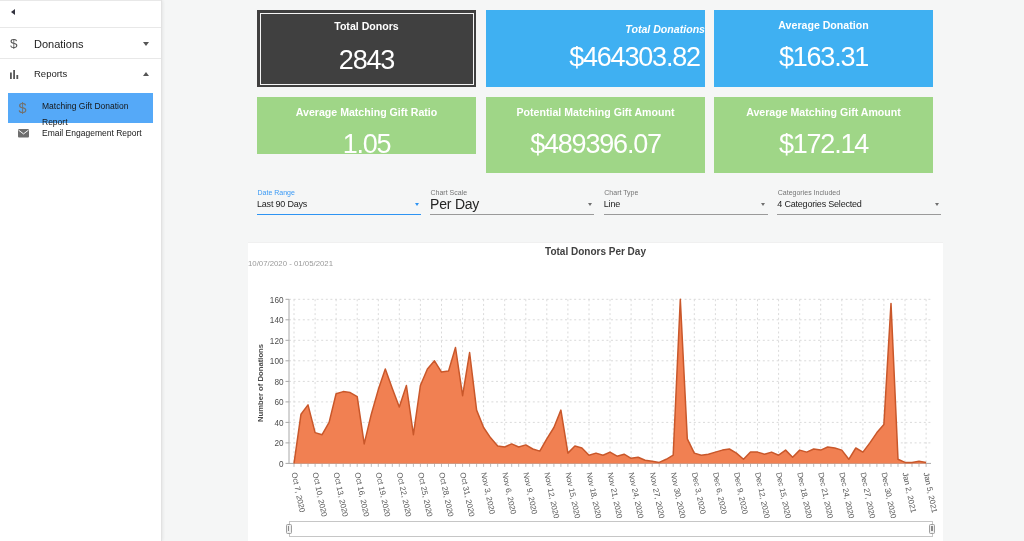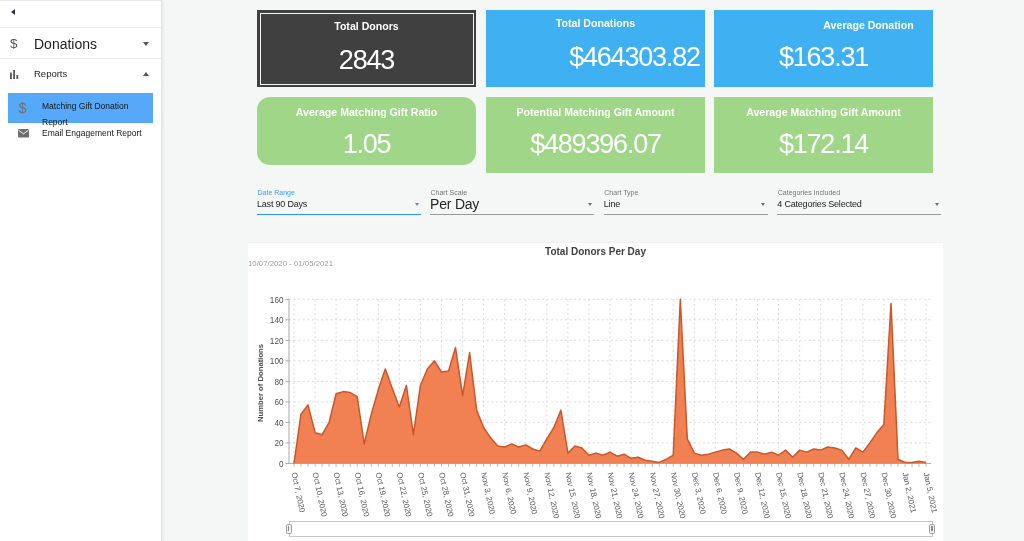--- a/index.html
+++ b/index.html
@@ -6,21 +6,21 @@
                font-family:"Liberation Sans", sans-serif; }
 </style></head>
 <body>
 <div style="position:relative;width:1024px;height:541px;">
 
 <div style="position:absolute;left:0;top:0;width:162px;height:541px;background:#fff;border-right:1px solid #e2e2e2;box-shadow:1px 0 3px rgba(0,0,0,0.07);box-sizing:border-box;">
   <div style="position:absolute;left:0;top:0;width:100%;height:1px;background:#e8e8e8;"></div>
   <div style="position:absolute;left:11px;top:9px;width:0;height:0;border-top:3.5px solid transparent;border-bottom:3.5px solid transparent;border-right:4.5px solid #32323e;"></div>
   <div style="position:absolute;left:0;top:27px;width:100%;height:1px;background:#e8e8e8;"></div>
   <div style="position:absolute;left:10px;top:36px;font-size:13.5px;color:#555;">$</div>
-  <div style="position:absolute;left:34px;top:38.8px;font-size:14px;line-height:10.5px;color:#1d1d1d;">Donations</div>
+  <div style="position:absolute;left:34px;top:38.8px;font-size:11px;line-height:10.5px;color:#1d1d1d;">Donations</div>
   <div style="position:absolute;left:143px;top:42px;width:0;height:0;border-left:3.5px solid transparent;border-right:3.5px solid transparent;border-top:4px solid #555;"></div>
   <div style="position:absolute;left:0;top:58px;width:100%;height:1px;background:#e8e8e8;"></div>
   <svg style="position:absolute;left:10px;top:69.5px;" width="10" height="9" viewBox="0 0 10 9">
         <rect x="0" y="2.5" width="1.8" height="6.5" fill="#555"></rect>
         <rect x="3.2" y="0" width="1.8" height="9" fill="#555"></rect>
         <rect x="6.4" y="5" width="1.8" height="4" fill="#555"></rect>
       </svg>
   <div style="position:absolute;left:34px;top:69.2px;font-size:9.5px;line-height:10.5px;color:#1d1d1d;">Reports</div>
   <div style="position:absolute;left:143px;top:71.5px;width:0;height:0;border-left:3.5px solid transparent;border-right:3.5px solid transparent;border-bottom:4px solid #555;"></div>
   <div style="position:absolute;left:8px;top:93px;width:145px;height:29.5px;background:#55a9f8;"></div>
@@ -32,28 +32,28 @@
       </svg>
   <div style="position:absolute;left:42px;top:128.8px;font-size:8.5px;line-height:9px;color:#161616;">Email Engagement Report</div>
 </div>
 
 <div style="position:absolute;left:257px;top:10px;width:219px;height:77px;background:#404040;">
       <div style="position:absolute;left:2.5px;top:2.5px;right:2.5px;bottom:2.5px;border:1px solid rgba(255,255,255,0.95);"></div>
       <div style="position:absolute;left:0;top:10.2px;width:100%;text-align:center;font-size:10.6px;line-height:13px;font-weight:bold;color:#fff;">Total Donors</div>
       <div style="position:absolute;left:0;top:34.5px;width:100%;text-align:center;font-size:27px;line-height:31px;letter-spacing:-1.2px;color:#fff;">2843</div>
     </div>
 <div style="position:absolute;left:486px;top:10px;width:219px;height:77px;background:#3fb0f2;">
-      <div style="position:absolute;left:0;top:7px;width:100%;text-align:center;font-size:10.6px;line-height:13px;font-weight:bold;color:#fff;">Total Donations</div>
+      <div style="position:absolute;left:0;top:13px;width:100%;text-align:right;font-size:10.6px;line-height:13px;font-weight:bold;color:#fff;font-style:italic;">Total Donations</div>
       <div style="position:absolute;left:0;top:31.5px;width:100%;text-align:center;font-size:27px;line-height:31px;letter-spacing:-1.2px;color:#fff;padding-left:39px;">$464303.82</div>
     </div>
 <div style="position:absolute;left:714px;top:10px;width:219px;height:77px;background:#3fb0f2;">
-      <div style="position:absolute;left:0;top:8.7px;width:100%;text-align:center;font-size:10.6px;line-height:13px;font-weight:bold;color:#fff;margin-left:45px;">Average Donation</div>
+      <div style="position:absolute;left:0;top:8.7px;width:100%;text-align:center;font-size:10.6px;line-height:13px;font-weight:bold;color:#fff;">Average Donation</div>
       <div style="position:absolute;left:0;top:31.5px;width:100%;text-align:center;font-size:27px;line-height:31px;letter-spacing:-1.2px;color:#fff;">$163.31</div>
     </div>
-<div style="position:absolute;left:257px;top:97px;width:219px;height:68px;background:#9fd687;border-radius:13px;">
+<div style="position:absolute;left:257px;top:97px;width:219px;height:57px;background:#9fd687;">
       <div style="position:absolute;left:0;top:8.7px;width:100%;text-align:center;font-size:10.6px;line-height:13px;font-weight:bold;color:#fff;">Average Matching Gift Ratio</div>
       <div style="position:absolute;left:0;top:31.5px;width:100%;text-align:center;font-size:27px;line-height:31px;letter-spacing:-1.2px;color:#fff;">1.05</div>
     </div>
 <div style="position:absolute;left:486px;top:97px;width:219px;height:76px;background:#9fd687;">
       <div style="position:absolute;left:0;top:8.7px;width:100%;text-align:center;font-size:10.6px;line-height:13px;font-weight:bold;color:#fff;">Potential Matching Gift Amount</div>
       <div style="position:absolute;left:0;top:31.5px;width:100%;text-align:center;font-size:27px;line-height:31px;letter-spacing:-1.2px;color:#fff;">$489396.07</div>
     </div>
 <div style="position:absolute;left:714px;top:97px;width:219px;height:76px;background:#9fd687;">
       <div style="position:absolute;left:0;top:8.7px;width:100%;text-align:center;font-size:10.6px;line-height:13px;font-weight:bold;color:#fff;">Average Matching Gift Amount</div>
       <div style="position:absolute;left:0;top:31.5px;width:100%;text-align:center;font-size:27px;line-height:31px;letter-spacing:-1.2px;color:#fff;">$172.14</div>

